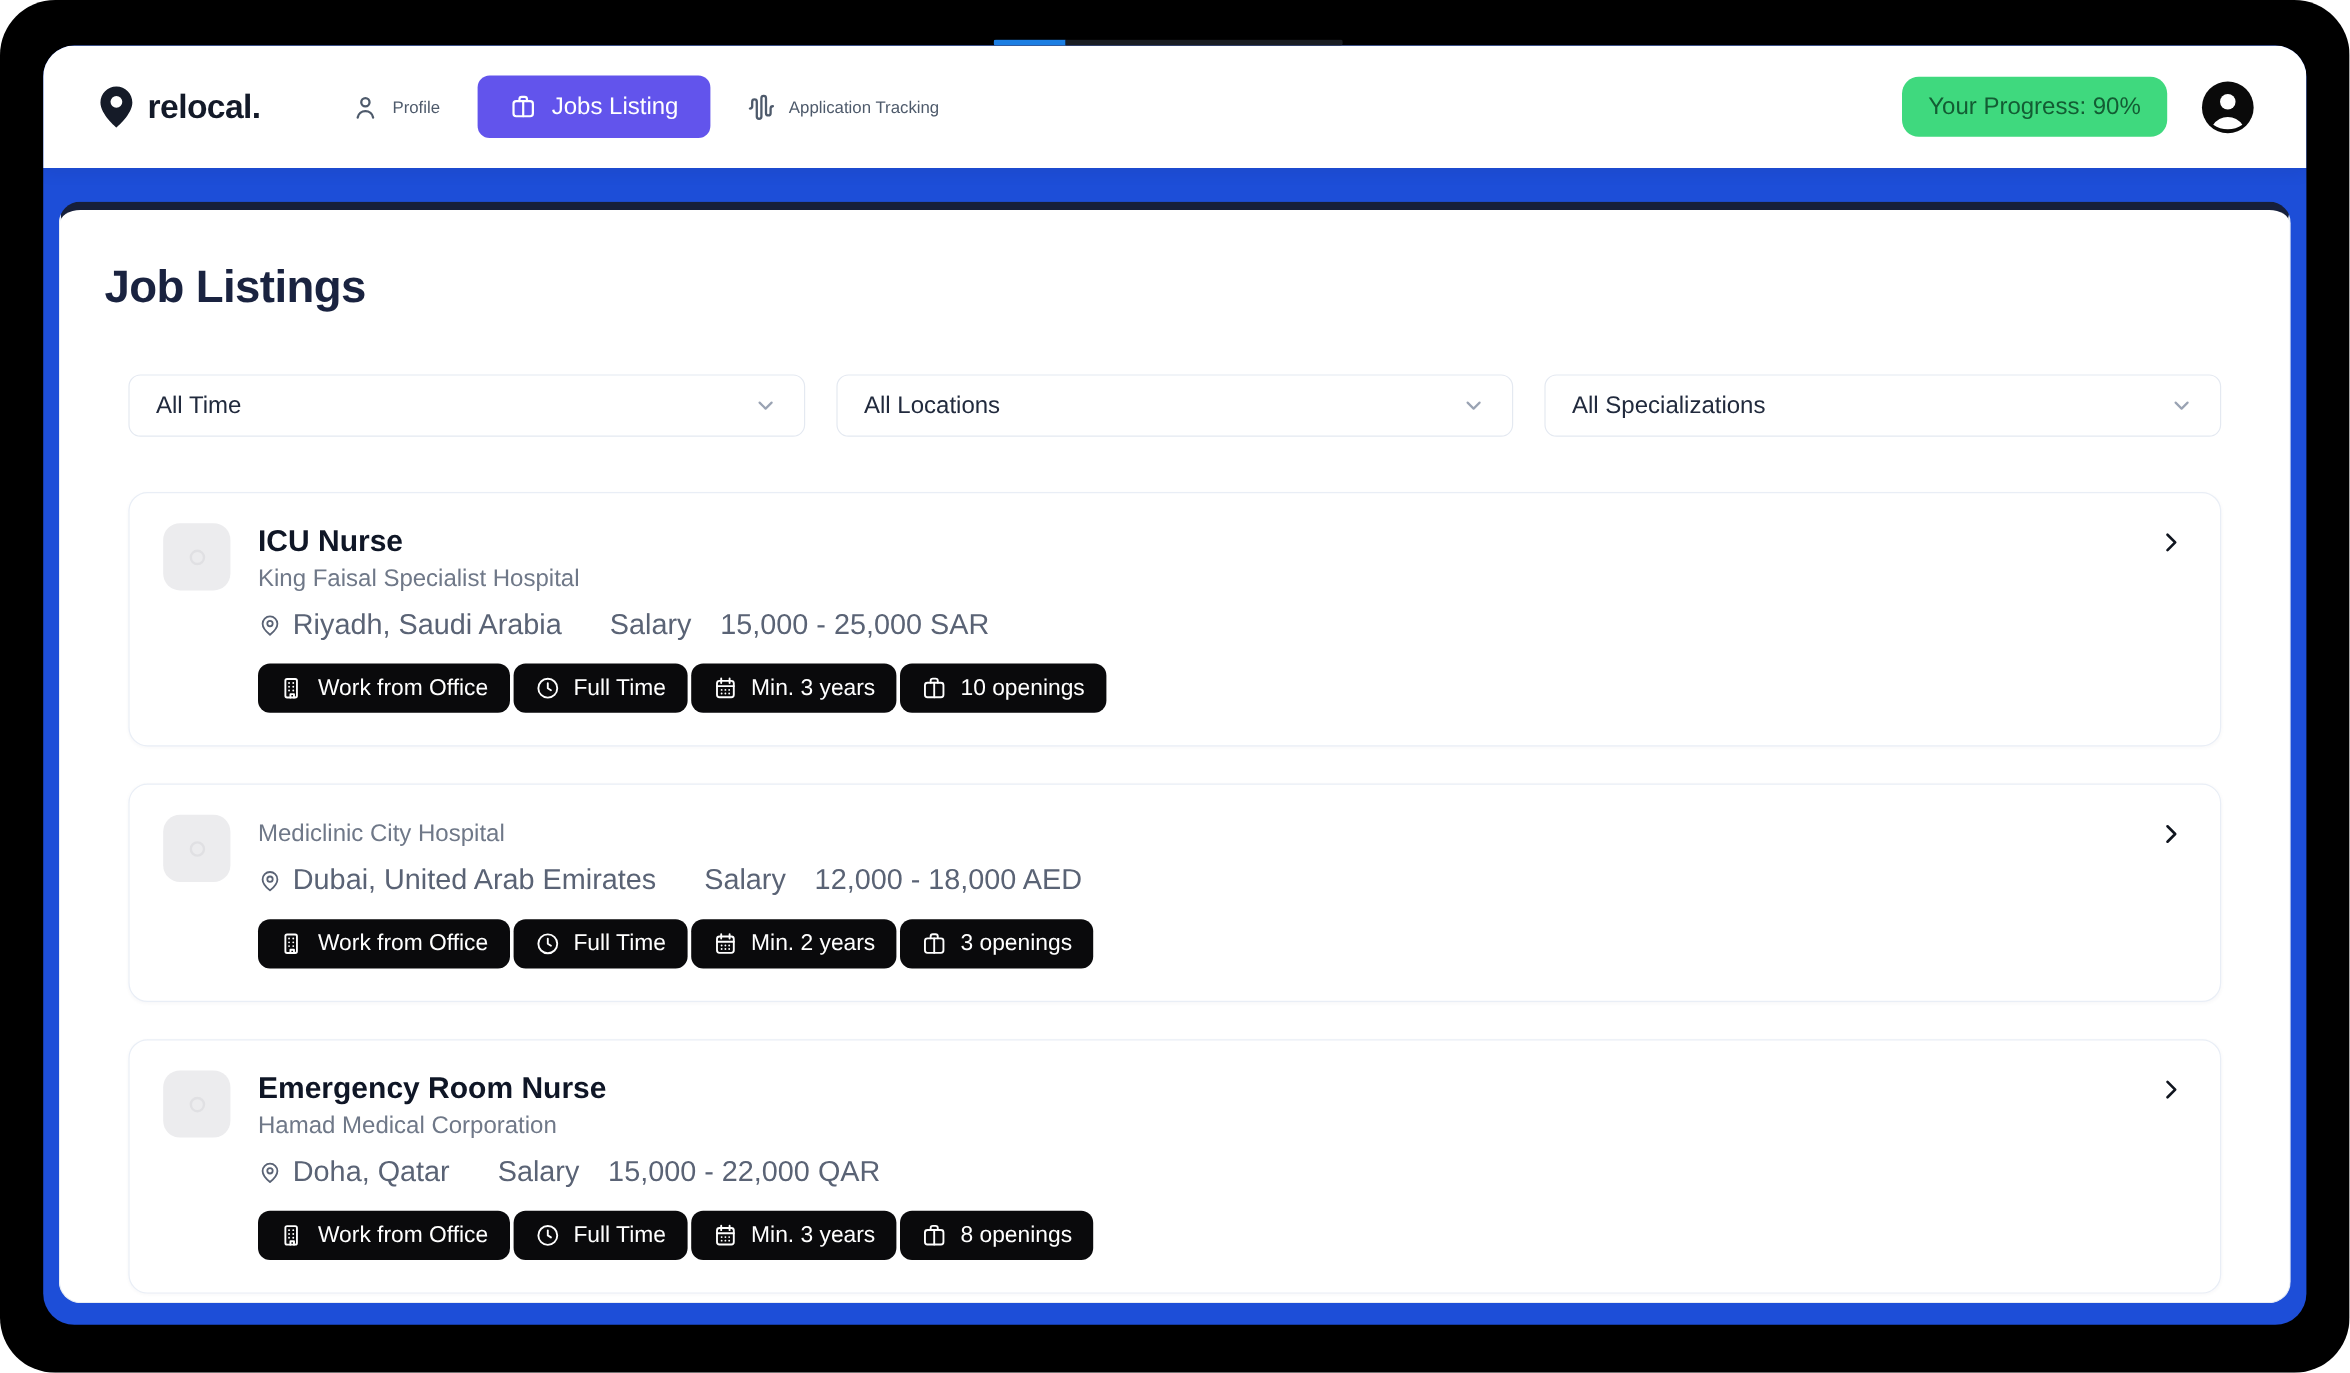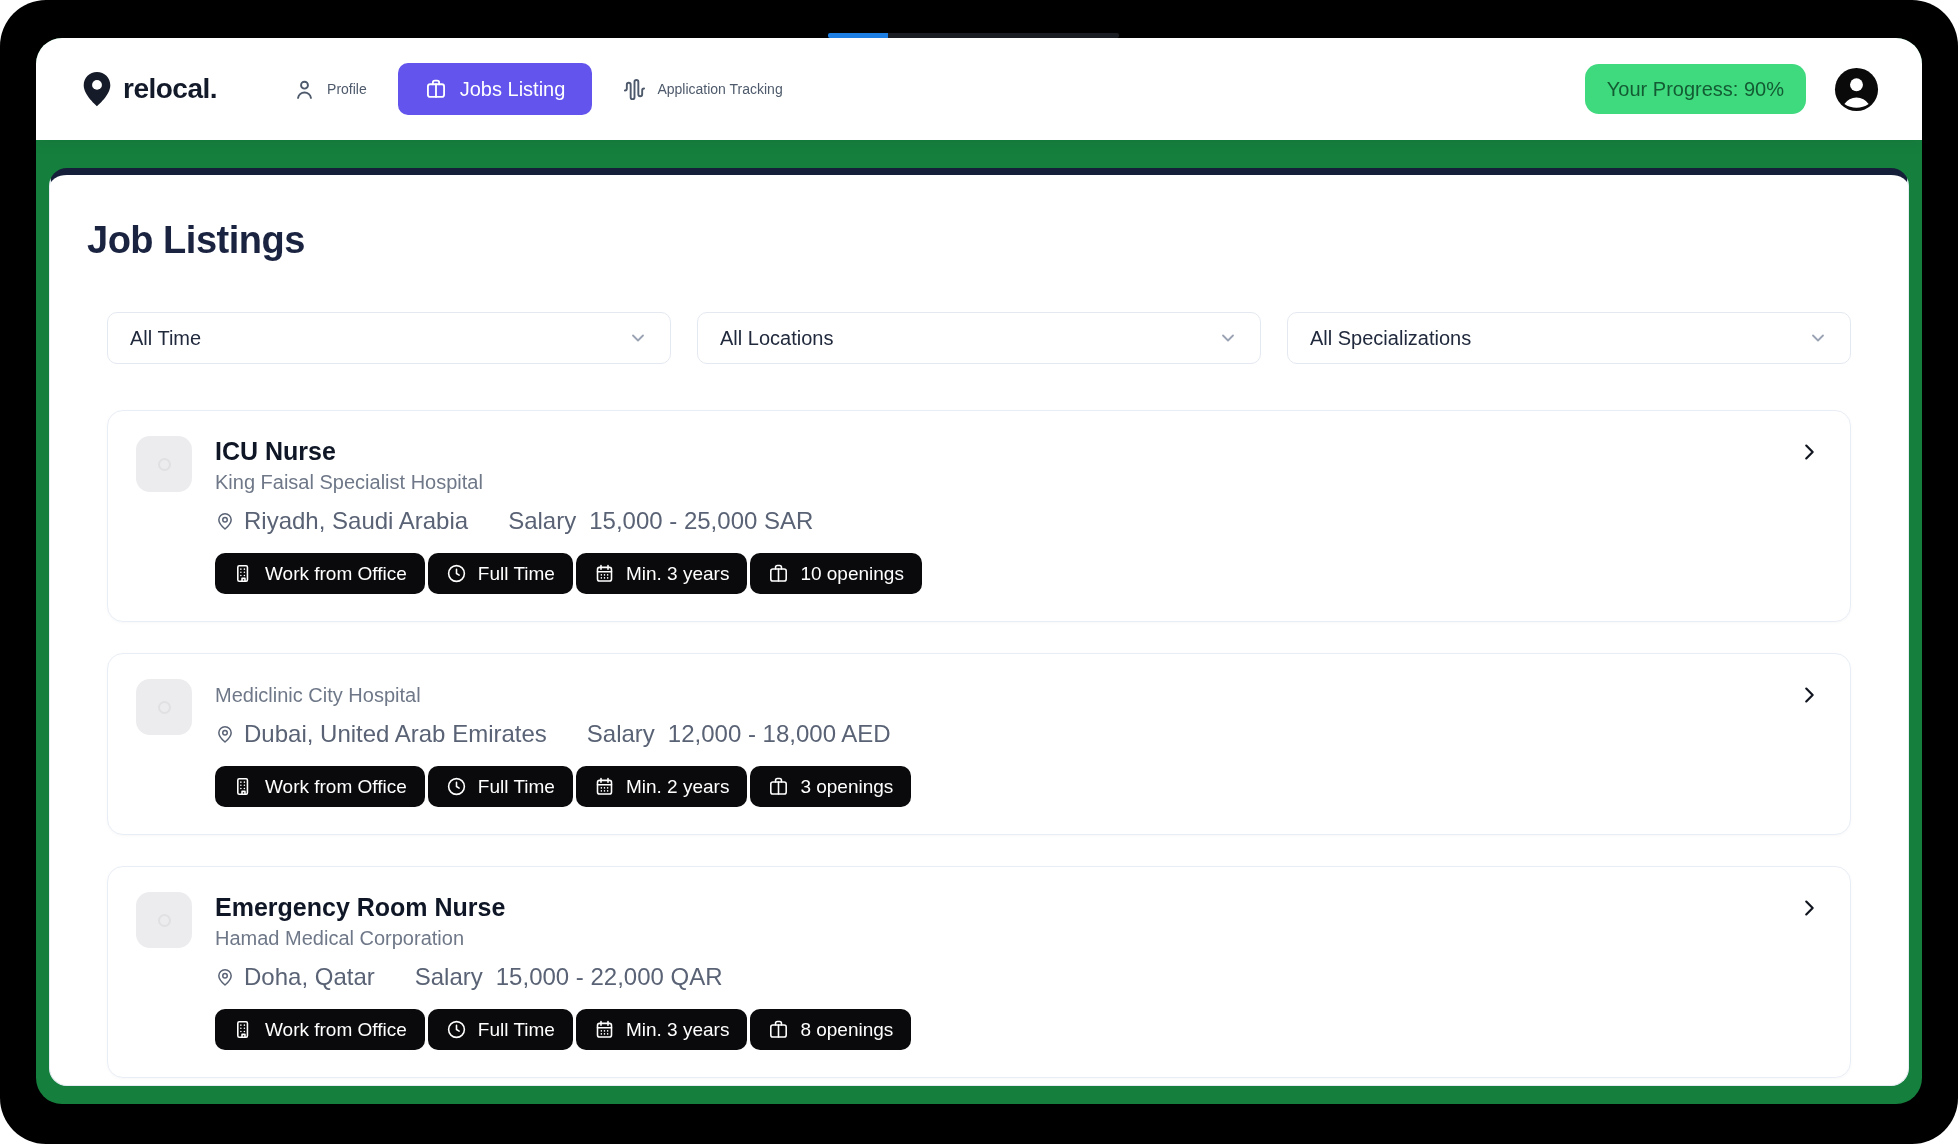--- a/index.html
+++ b/index.html
@@ -6,21 +6,21 @@
   html,body { background:#ffffff; }
   body { font-family:"Liberation Sans","DejaVu Sans",sans-serif; width:1958px; height:1144px; }
 
   .frame { position:relative; width:1958px; height:1144px; background:#000; border-radius:46px; overflow:hidden; }
 
   
   .loader { position:absolute; left:828px; top:33px; height:5px; display:flex; z-index:6; border-radius:2px; overflow:hidden; }
   .loader-progress { width:60px; background:#1d7fe3; }
   .loader-track { width:231px; background:#1a1d22; }
 
-  .window { position:absolute; left:36px; right:36px; top:38px; bottom:40px; background:#15803d; border-radius:26px; display:flex; flex-direction:column; overflow:hidden; }
+  .window { position:absolute; left:36px; right:36px; top:38px; bottom:40px; background:#1d4ed8; border-radius:26px; display:flex; flex-direction:column; overflow:hidden; }
 
   
   .topbar { flex:none; height:102px; display:flex; align-items:center; padding:0 42px; background:#fff; box-shadow:0 4px 12px rgba(20,30,60,.08); position:relative; z-index:2; }
   .logo { display:flex; align-items:center; gap:7px; }
   .logo-pin { width:38px; height:48px; }
   .logo-text { font-size:28px; font-weight:800; letter-spacing:-0.5px; color:#131a29; }
 
   .nav { display:flex; align-items:center; margin-left:76px; gap:31px; }
   .nav-item { display:flex; align-items:center; gap:11px; color:#4e5a6b; font-size:14px; cursor:pointer; }
   .nav-item svg { width:23px; height:23px; flex:none; }
@@ -44,21 +44,21 @@
   .cards { margin-top:46px; display:flex; flex-direction:column; gap:31px; padding-bottom:4px; }
   .card { position:relative; border:1px solid #e9eef6; border-radius:16px; padding:25px 28px 27px; background:#fff; box-shadow:0 1px 3px rgba(25,35,60,.03); cursor:pointer; }
   .card-top { display:flex; }
   .thumb { width:56px; height:56px; border-radius:14px; background:#ececee; flex:none; position:relative; }
   .thumb::after { content:""; position:absolute; inset:0; margin:auto; width:9px; height:9px; border-radius:50%; border:2px solid #e0e0e3; }
   .job-info { margin-left:23px; min-width:0; }
   .job-title { font-size:25px; font-weight:700; color:#0f1626; line-height:1.2; }
   .job-company { font-size:20px; color:#6f7888; margin-top:5px; }
   .job-meta { display:flex; align-items:center; margin-top:13px; color:#5a6375; font-size:24px; }
   .job-meta .pin { width:20px; height:20px; color:#5a6375; margin-right:9px; flex:none; }
-  .salary { display:flex; margin-left:40px; gap:13px;justify-content:space-between; }
+  .salary { display:flex; margin-left:40px; gap:24px;justify-content:space-between; }
   .badges { display:flex; gap:3px; margin-top:18px; margin-left:79px; }
   .badge { display:flex; align-items:center; gap:11px; background:#0a0a0c; color:#fff; border-radius:10px; height:41px; padding:0 18px; font-size:19px; white-space:nowrap; }
   .badge svg { width:21px; height:21px; flex:none; }
   .chev-right { position:absolute; top:30px; right:30px; width:22px; height:22px; color:#10151f; }
 </style>
 </head>
 <body>
 
 <div class="frame">
   <div class="loader">

